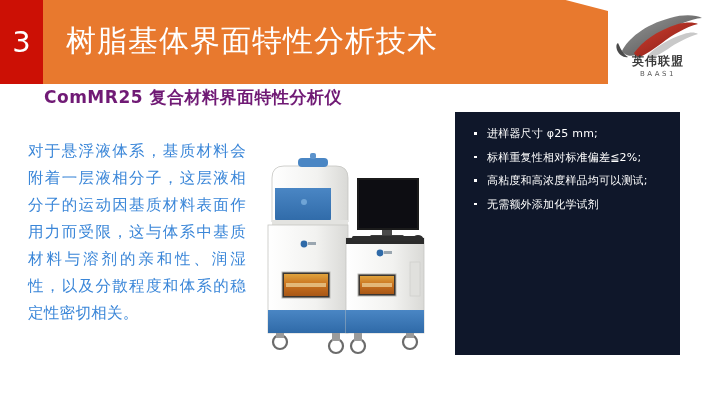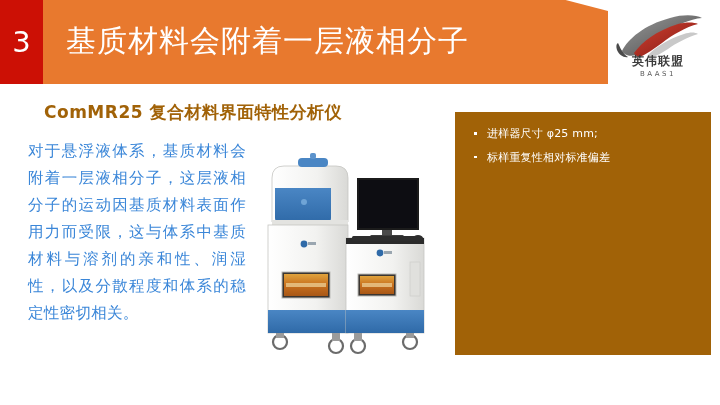--- a/index.html
+++ b/index.html
@@ -76,22 +76,22 @@
     text-align: center;
     font-size: 12px;
     letter-spacing: 1px;
     color: #3b3b3b;
     font-weight: bold;
   }
 
   
   .product-heading {
     position: absolute;
-    left: 44px; top: 101px;
-    color: #a16207;
+    left: 44px; top: 86px;
+    color: #701a75;
     font-size: 17px;
     font-weight: bold;
     letter-spacing: 0.5px;
     white-space: nowrap;
   }
   .body-paragraph {
     position: absolute;
     left: 28px; top: 138px;
     width: 218px;
     color: #3A86D8;
@@ -106,22 +106,22 @@
     position: absolute;
     left: 258px; top: 150px;
     width: 190px; height: 215px;
   }
   .equipment-photo svg { display: block; }
 
   
   .spec-panel {
     position: absolute;
     left: 455px; top: 112px;
-    width: 256px; height: 243px;
-    background: #a16207;
+    width: 225px; height: 243px;
+    background: #0f172a;
     box-sizing: border-box;
     padding: 14px 14px 10px 16px;
   }
   .spec-list {
     list-style: none;
     margin: 0; padding: 0;
   }
   .spec-item {
     position: relative;
     color: #ffffff;
@@ -140,21 +140,21 @@
   }
 </style>
 </head>
 <body>
 
 <div class="slide-header">
   <div class="header-bar"></div>
   <div class="header-number-block">
     <span class="header-number">3</span>
   </div>
-  <div class="header-title">基质材料会附着一层液相分子</div>
+  <div class="header-title">树脂基体界面特性分析技术</div>
 </div>
 
 <div class="brand-logo">
   <svg width="96" height="56" viewBox="0 0 96 56">
     <defs>
       <linearGradient id="gmetal" x1="0" y1="0" x2="1" y2="1">
         <stop offset="0%" stop-color="#9a9a9a"></stop>
         <stop offset="55%" stop-color="#6d6d6d"></stop>
         <stop offset="100%" stop-color="#3c3c3c"></stop>
       </linearGradient>
@@ -234,15 +234,17 @@
     <rect x="18" y="183" width="8" height="5" fill="#9b9b9b"></rect>
     <rect x="74" y="183" width="8" height="8" fill="#9b9b9b"></rect>
     <rect x="96" y="183" width="8" height="8" fill="#9b9b9b"></rect>
     <rect x="148" y="183" width="8" height="5" fill="#9b9b9b"></rect>
   </svg>
 </div>
 
 <div class="spec-panel">
   <ul class="spec-list">
     <li class="spec-item">进样器尺寸 φ25 mm;</li>
-    <li class="spec-item">标样重复性相对标准偏差</li>
+    <li class="spec-item">标样重复性相对标准偏差≦2%;</li>
+    <li class="spec-item">高粘度和高浓度样品均可以测试;</li>
+    <li class="spec-item">无需额外添加化学试剂</li>
   </ul>
 </div>
 
 </body></html>

